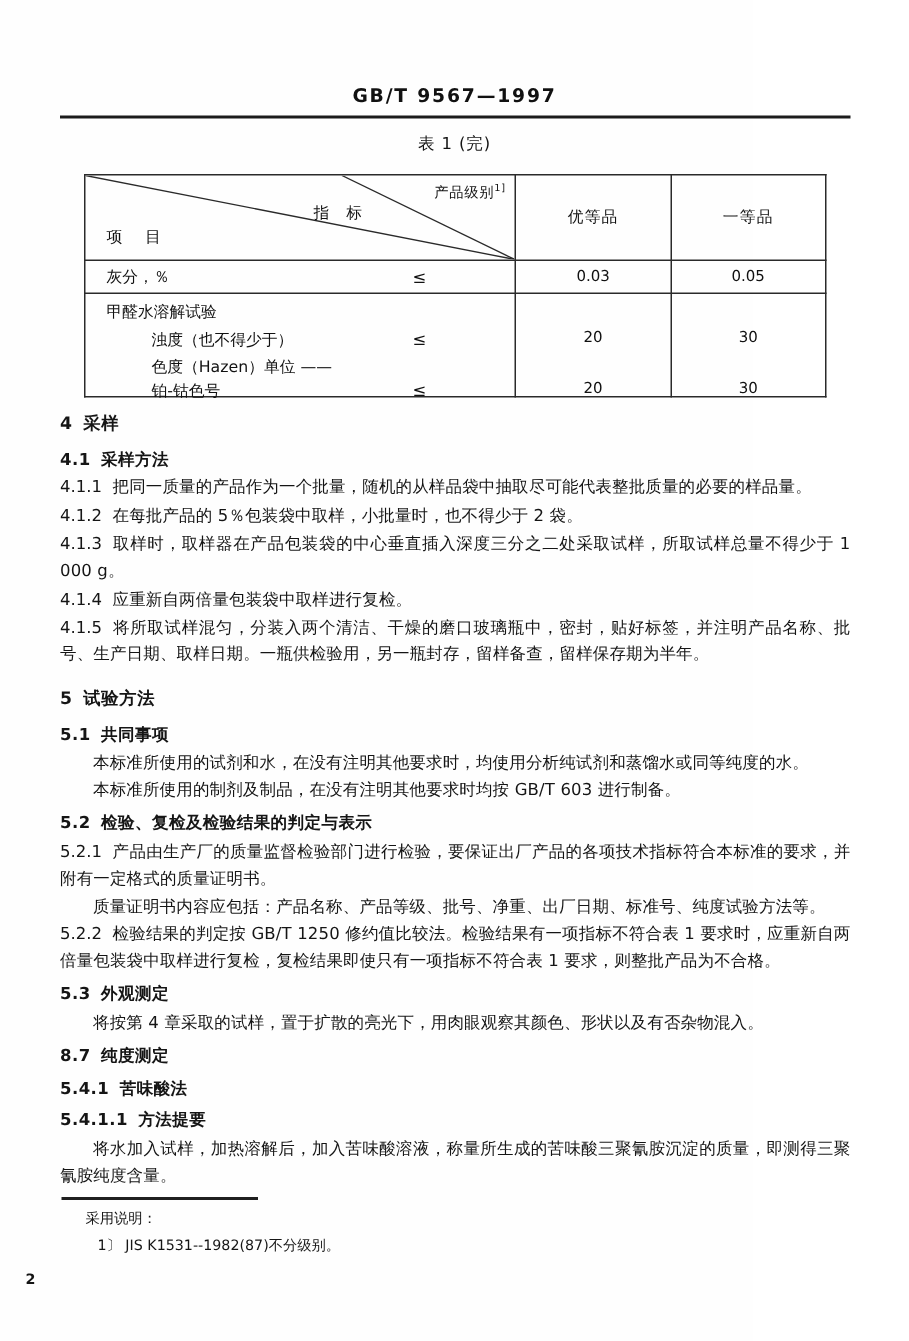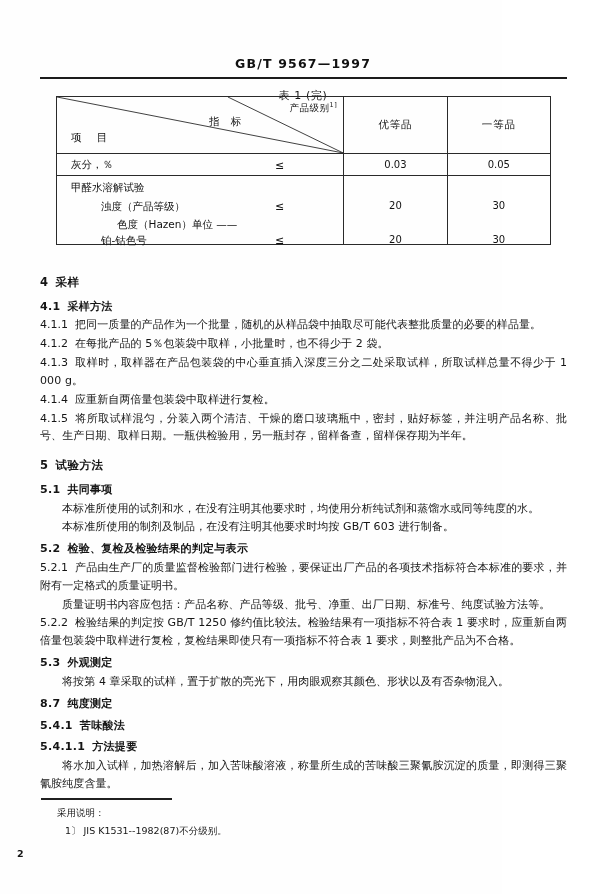--- a/index.html
+++ b/index.html
@@ -54,21 +54,21 @@
     text-align: center;
     font-size: 11px;
     color: #141414;
     letter-spacing: 0.6px;
   }
 
   
   .spec-table {
     position: absolute;
     left: 56px;
-    top: 96px;
+    top: 116px;
     width: 495px;
     border-collapse: collapse;
     font-size: 10.5px;
     color: #111;
   }
   .spec-table td, .spec-table th {
     border: 1px solid #2a2a2a;
     padding: 0;
     font-weight: normal;
     vertical-align: middle;
@@ -288,24 +288,24 @@
         </td>
         <td class="val-cell">0.03</td>
         <td class="val-cell">0.05</td>
       </tr>
 
       <tr>
         <td class="group-cell">
           <div class="group-inner">
             <span class="g-line" style="top:5px;">甲醛水溶解试验</span>
 
-            <span class="g-line indent" style="top:24px;">浊度（产品等级）</span>
+            <span class="g-line indent" style="top:24px;">浊度（也不得少于）</span>
             <span class="g-le" style="top:24px;">≤</span>
 
-            <span class="g-line indent em-dash" style="top:42px;margin-left:16px;">色度（Hazen）单位 ——</span>
+            <span class="g-line indent em-dash" style="top:42px;">色度（Hazen）单位 ——</span>
 
             <span class="g-line indent" style="top:58px;">铂-钴色号</span>
             <span class="g-le" style="top:58px;">≤</span>
           </div>
         </td>
         <td class="vals-cell">
           <div class="vals-inner">
             <span class="g-val" style="top:24px;">20</span>
             <span class="g-val" style="top:58px;">20</span>
           </div>

